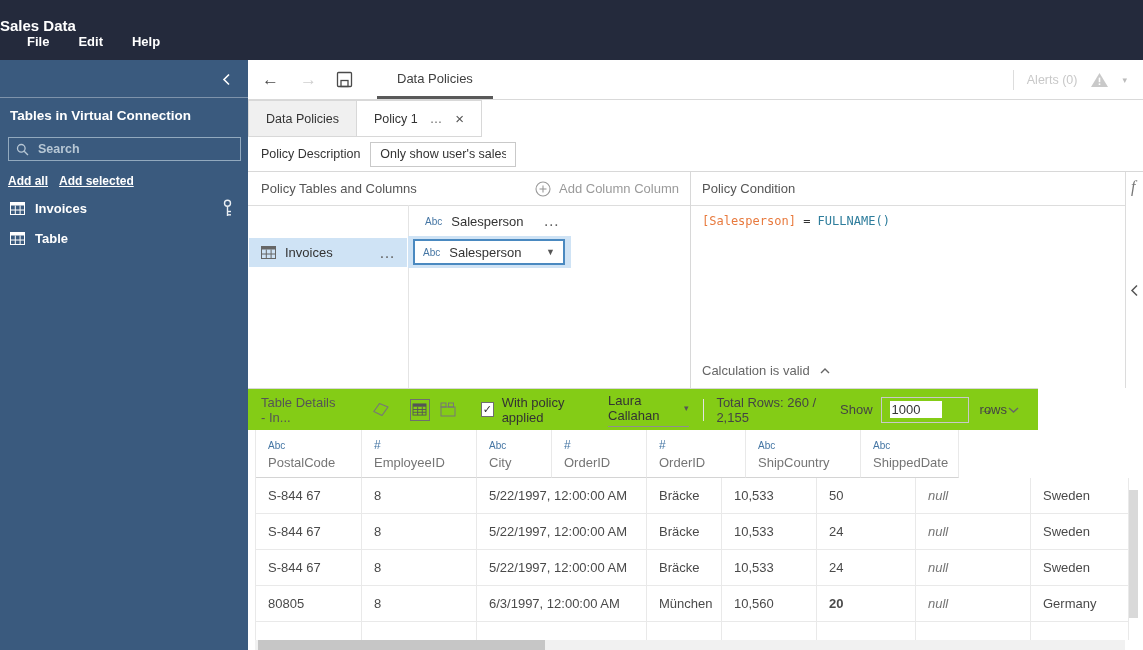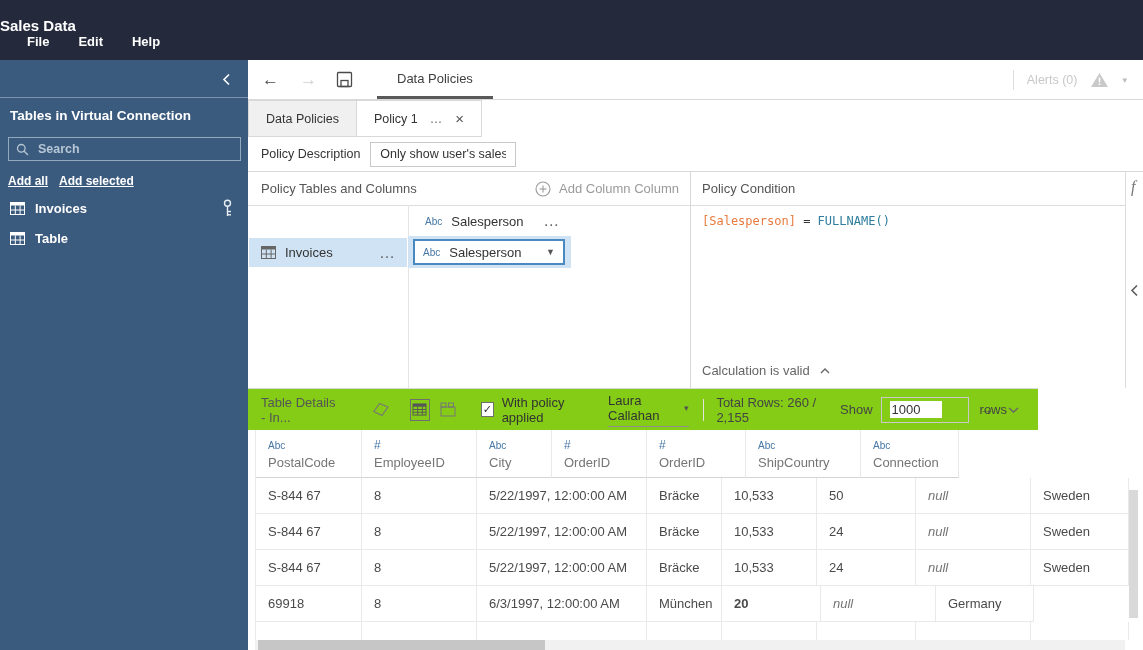--- a/index.html
+++ b/index.html
@@ -366,21 +366,21 @@
         <div class="g-head" style="width: 99px;">
           <div class="g-htype"><span class="num-type">#</span></div>
           <div class="g-hlabel">OrderID</div>
         </div>
         <div class="g-head" style="width: 115px;">
           <div class="g-htype"><span class="type-abc">Abc</span></div>
           <div class="g-hlabel">ShipCountry</div>
         </div>
         <div class="g-head" style="width: 98px;">
           <div class="g-htype"><span class="type-abc">Abc</span></div>
-          <div class="g-hlabel">Connection</div>
+          <div class="g-hlabel">ShippedDate</div>
         </div>
       </div>
     <div>
         <div class="g-row">
           <div class="g-cell" style="width: 106px;">S-844 67</div>
           <div class="g-cell" style="width: 115px;">8</div>
           <div class="g-cell" style="width: 170px;">5/22/1997, 12:00:00 AM</div>
           <div class="g-cell" style="width: 75px;">Bräcke</div>
           <div class="g-cell" style="width: 95px;">10,533</div>
           <div class="g-cell" style="width: 99px;">50</div>
@@ -401,24 +401,25 @@
           <div class="g-cell" style="width: 106px;">S-844 67</div>
           <div class="g-cell" style="width: 115px;">8</div>
           <div class="g-cell" style="width: 170px;">5/22/1997, 12:00:00 AM</div>
           <div class="g-cell" style="width: 75px;">Bräcke</div>
           <div class="g-cell" style="width: 95px;">10,533</div>
           <div class="g-cell" style="width: 99px;">24</div>
           <div class="g-cell null" style="width: 115px;">null</div>
           <div class="g-cell" style="width: 98px;">Sweden</div>
         </div>
         <div class="g-row">
-          <div class="g-cell" style="width: 106px;">69918</div>
+          <div class="g-cell" style="width: 106px;">80805</div>
           <div class="g-cell" style="width: 115px;">8</div>
           <div class="g-cell" style="width: 170px;">6/3/1997, 12:00:00 AM</div>
           <div class="g-cell" style="width: 75px;">München</div>
+          <div class="g-cell" style="width: 95px;">10,560</div>
           <div class="g-cell" style="width: 99px; font-weight: bold;">20</div>
           <div class="g-cell null" style="width: 115px;">null</div>
           <div class="g-cell" style="width: 98px;">Germany</div>
         </div>
         <div class="g-row">
           <div class="g-cell" style="width: 106px;"></div>
           <div class="g-cell" style="width: 115px;"></div>
           <div class="g-cell" style="width: 170px;"></div>
           <div class="g-cell" style="width: 75px;"></div>
           <div class="g-cell" style="width: 95px;"></div>

